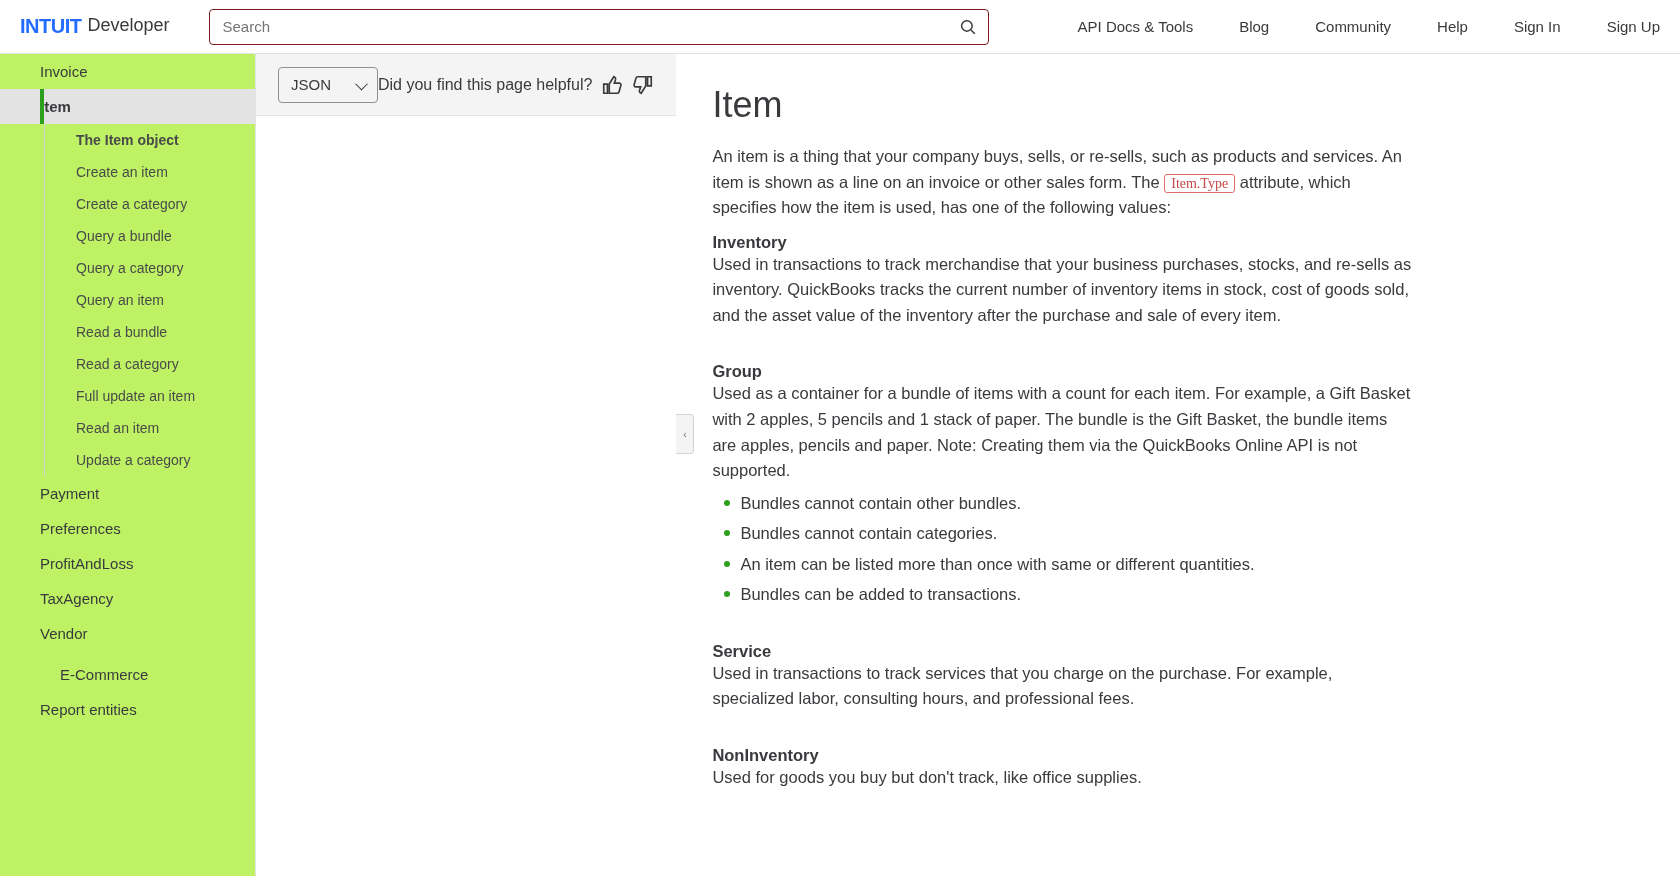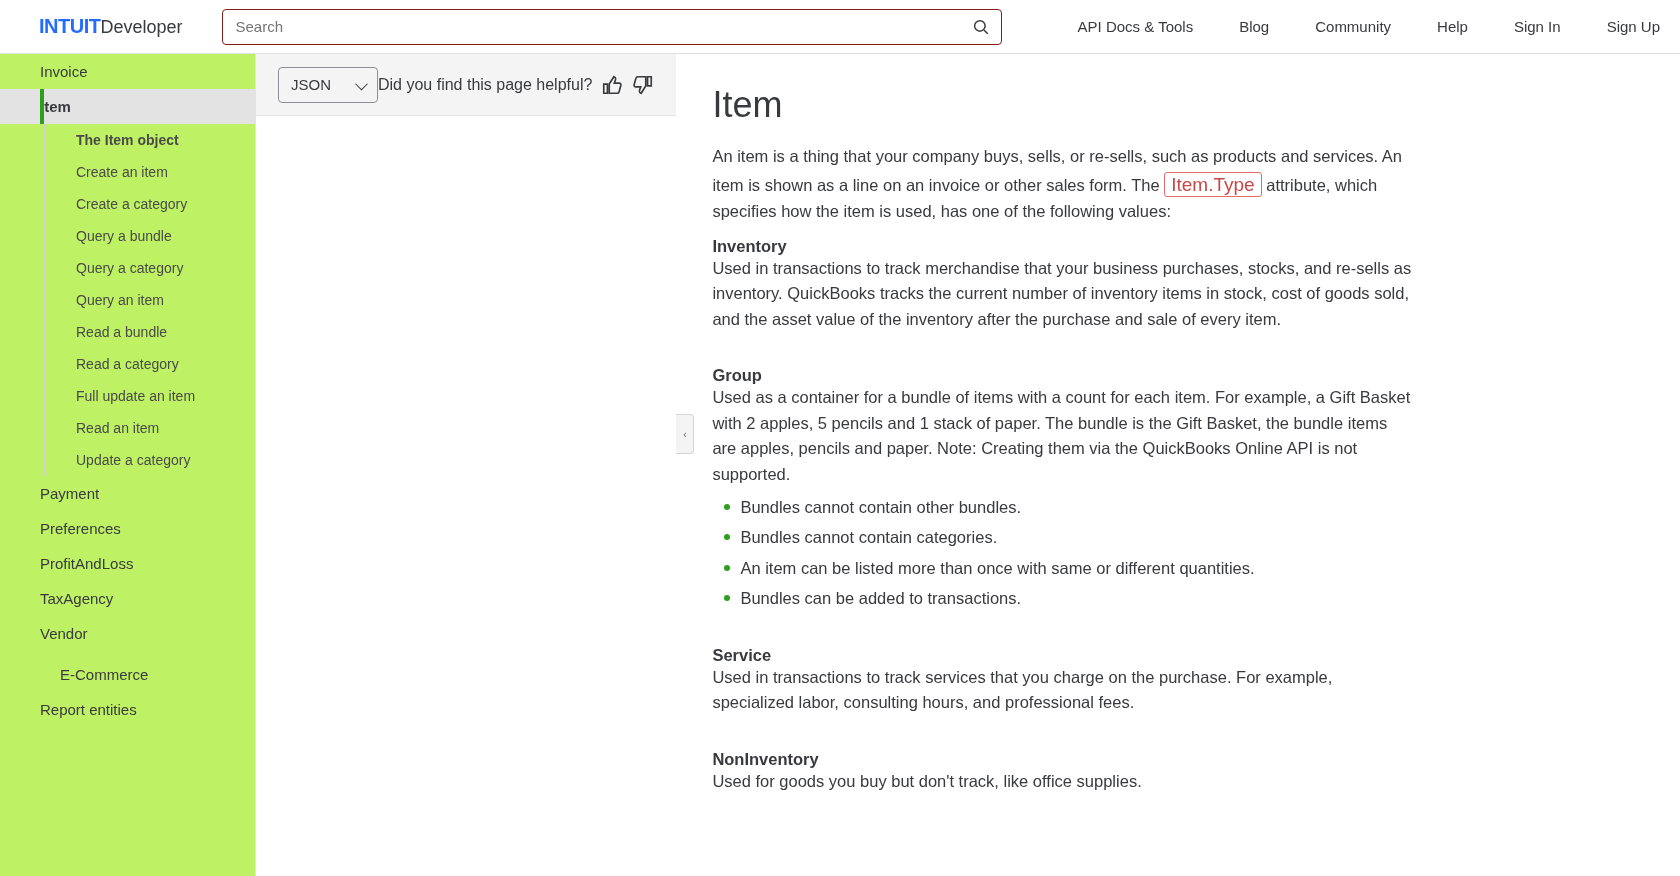--- a/index.html
+++ b/index.html
@@ -14,24 +14,24 @@
   .header {
     display: flex;
     align-items: center;
     height: 54px;
     padding: 0 20px;
     border-bottom: 1px solid #e0e0e0;
     background: #fff;
   }
   .logo {
     display: flex;
-    align-items: flex-end;
+    align-items: flex-start;
+    gap: 6px;
     margin-right: 40px;
     flex-shrink: 0;
-    margin-left: 19px;
   }
   .logo-intuit {
     font-weight: 800;
     font-size: 20px;
     color: #236cff;
     letter-spacing: -0.5px;
   }
   .logo-dev {
     font-size: 18px;
     color: #393a3d;
@@ -201,22 +201,22 @@
     font-size: 16.5px;
     margin-top: 12px;
   }
   .section-space { height: 20px; }
   code.inline {
     border: 1px solid #e06c6c;
     color: #c74848;
     background: #fff;
     padding: 1px 6px;
     border-radius: 3px;
-    font-size: 19px;
-    font-family: Liberation Sans, sans-serif;
+    font-size: 14px;
+    font-family: Liberation Serif, serif;
   }
   ul.bullets {
     list-style: none;
     max-width: 700px;
     margin-top: 4px;
   }
   ul.bullets li {
     position: relative;
     padding-left: 28px;
     font-size: 16.5px;

